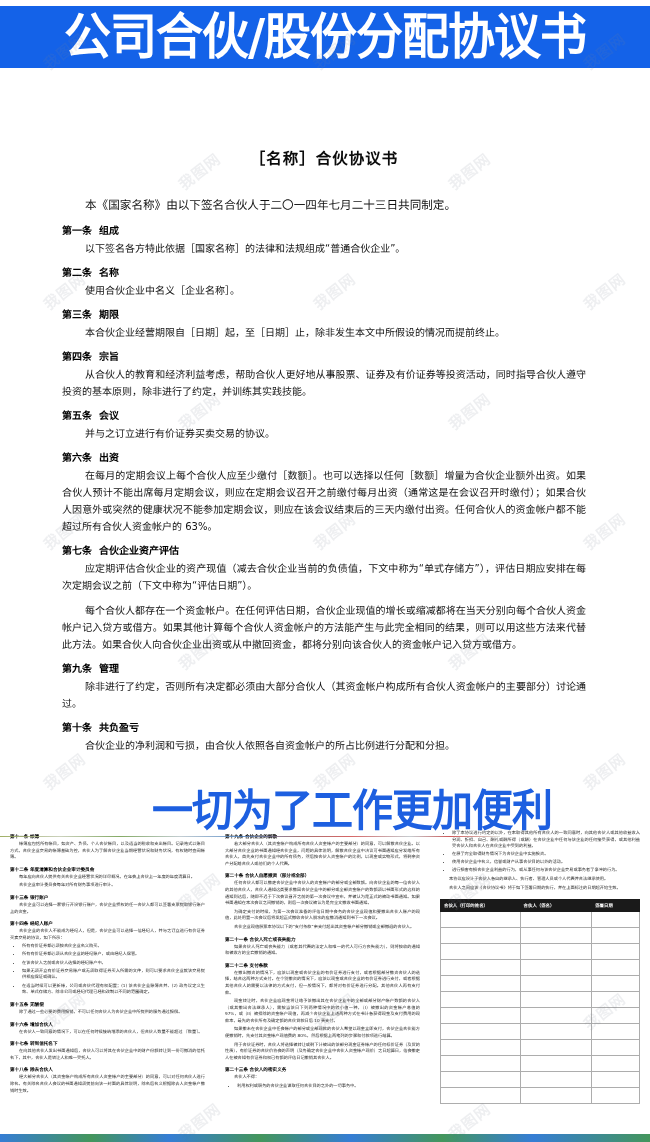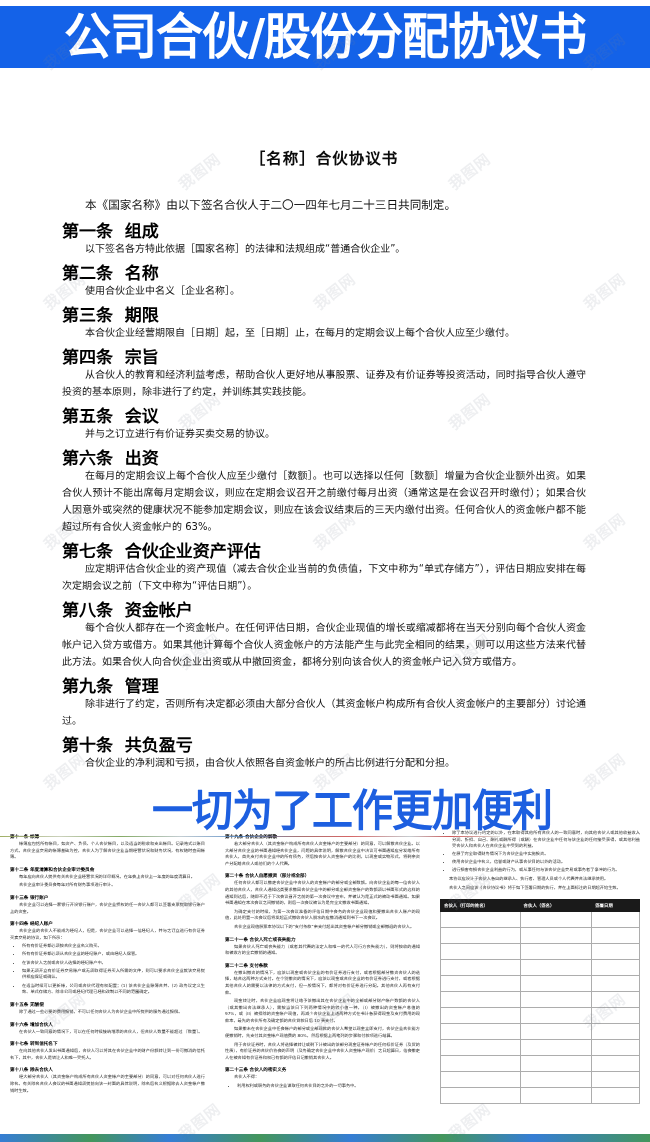--- a/index.html
+++ b/index.html
@@ -88,21 +88,21 @@
   .doc-lead {
     font-size: 11.6px;
     line-height: 17px;
     text-indent: 23px;
     margin-bottom: 9px;
     text-align: justify;
     color: #121212;
   }
   .article { margin-bottom: 8px; }
   .article-head {
-    font-size: 17px;
+    font-size: 10px;
     font-weight: bold;
     line-height: 16px;
     margin-bottom: 1px;
     color: #000000;
   }
   .article-body {
     font-size: 10px;
     line-height: 17px;
     text-indent: 23px;
     text-align: justify;
@@ -253,40 +253,39 @@
         <div class="article">
           <div class="article-head">第一条&nbsp;&nbsp;组成</div>
           <div class="article-body">以下签名各方特此依据［国家名称］的法律和法规组成“普通合伙企业”。</div>
         </div>
         <div class="article">
           <div class="article-head">第二条&nbsp;&nbsp;名称</div>
           <div class="article-body">使用合伙企业中名义［企业名称］。</div>
         </div>
         <div class="article">
           <div class="article-head">第三条&nbsp;&nbsp;期限</div>
-          <div class="article-body">本合伙企业经营期限自［日期］起，至［日期］止，在每月的定期会议上每个合伙人应至少缴付。</div>
+          <div class="article-body">本合伙企业经营期限自［日期］起，至［日期］止，除非发生本文中所假设的情况而提前终止。</div>
         </div>
         <div class="article">
           <div class="article-head">第四条&nbsp;&nbsp;宗旨</div>
           <div class="article-body">从合伙人的教育和经济利益考虑，帮助合伙人更好地从事股票、证券及有价证券等投资活动，同时指导合伙人遵守投资的基本原则，除非进行了约定，并训练其实践技能。</div>
         </div>
         <div class="article">
           <div class="article-head">第五条&nbsp;&nbsp;会议</div>
           <div class="article-body">并与之订立进行有价证券买卖交易的协议。</div>
         </div>
         <div class="article">
           <div class="article-head">第六条&nbsp;&nbsp;出资</div>
           <div class="article-body">在每月的定期会议上每个合伙人应至少缴付［数额］。也可以选择以任何［数额］增量为合伙企业额外出资。如果合伙人预计不能出席每月定期会议，则应在定期会议召开之前缴付每月出资（通常这是在会议召开时缴付）；如果合伙人因意外或突然的健康状况不能参加定期会议，则应在该会议结束后的三天内缴付出资。任何合伙人的资金帐户都不能超过所有合伙人资金帐户的 63%。</div>
         </div>
         <div class="article">
           <div class="article-head">第七条&nbsp;&nbsp;合伙企业资产评估</div>
           <div class="article-body">应定期评估合伙企业的资产现值（减去合伙企业当前的负债值，下文中称为“单式存储方”），评估日期应安排在每次定期会议之前（下文中称为“评估日期”）。</div>
         </div>
         <div class="article">
-          <div class="article-head">第八条&nbsp;&nbsp;资金帐户</div>
           <div class="article-body">每个合伙人都存在一个资金帐户。在任何评估日期，合伙企业现值的增长或缩减都将在当天分别向每个合伙人资金帐户记入贷方或借方。如果其他计算每个合伙人资金帐户的方法能产生与此完全相同的结果，则可以用这些方法来代替此方法。如果合伙人向合伙企业出资或从中撤回资金，都将分别向该合伙人的资金帐户记入贷方或借方。</div>
         </div>
         <div class="article">
           <div class="article-head">第九条&nbsp;&nbsp;管理</div>
           <div class="article-body">除非进行了约定，否则所有决定都必须由大部分合伙人（其资金帐户构成所有合伙人资金帐户的主要部分）讨论通过。</div>
         </div>
         <div class="article">
           <div class="article-head">第十条&nbsp;&nbsp;共负盈亏</div>
           <div class="article-body">合伙企业的净利润和亏损，由合伙人依照各自资金帐户的所占比例进行分配和分担。</div>
         </div>

